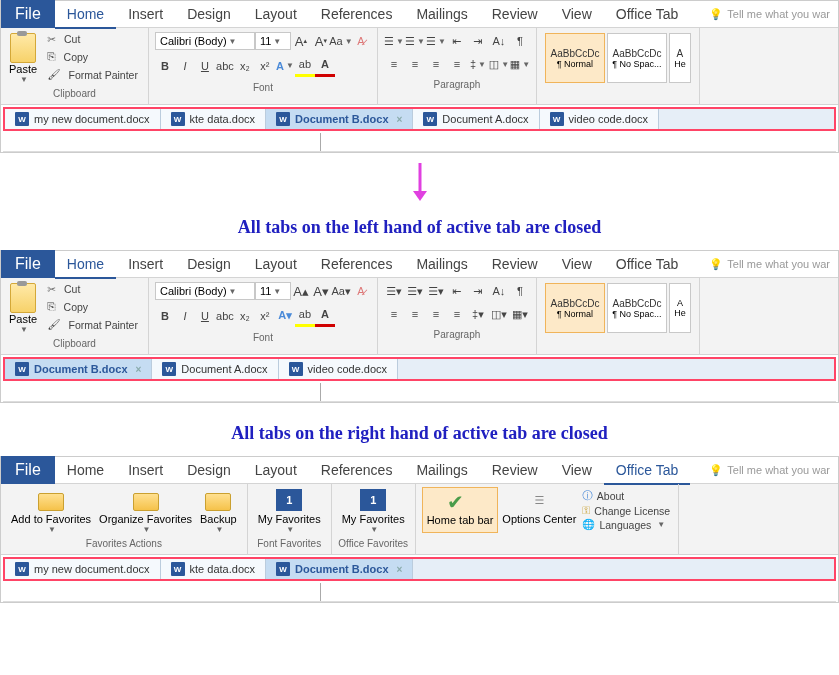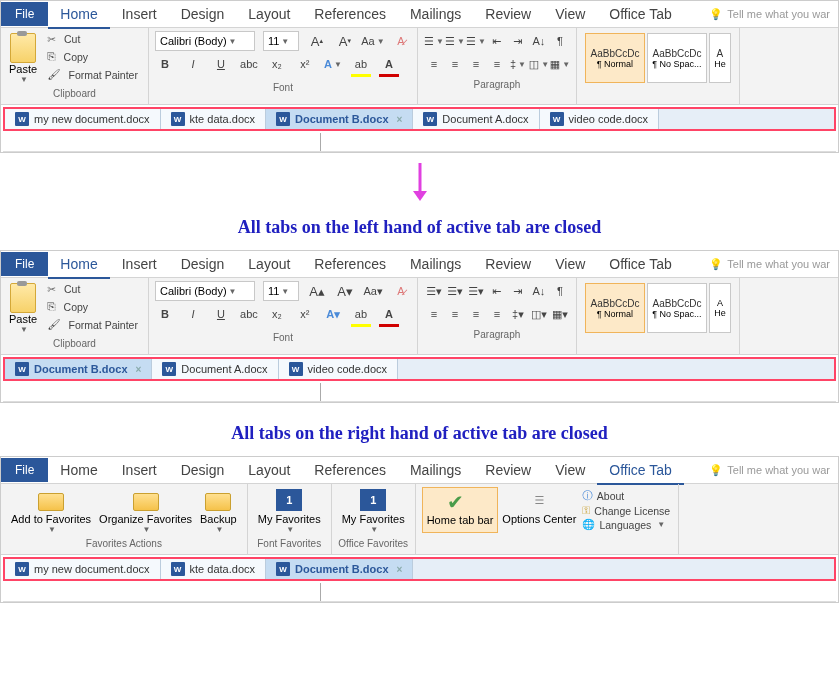--- a/index.html
+++ b/index.html
@@ -1,32 +1,32 @@
 <!DOCTYPE html>
 <html><head>
 <meta charset="utf-8">
 <style>
 body{margin:0;font-family:"Segoe UI",Arial,sans-serif;font-size:11px;background:#fff;width:839px}
 .panel{border:1px solid #ccc;margin-bottom:8px;background:#fff}
 .menubar{display:flex;align-items:center;border-bottom:1px solid #d4d4d4;height:26px;background:#fff}
-.file-tab{background:#2b579a;color:#fff;padding:5px 14px;font-size:12px}
+.file-tab{background:#2b579a;color:#fff;padding:5px 14px;font-size:16px}
 .menu-item{padding:5px 12px;font-size:14px;color:#444;cursor:pointer}
 .menu-item.active{color:#2b579a;border-bottom:2px solid #2b579a;margin-bottom:-1px}
 .tell-me{margin-left:auto;color:#999;padding:5px 8px;display:flex;align-items:center;gap:4px}
 .ribbon{display:flex;border-bottom:1px solid #d4d4d4;background:#f3f3f3}
 .group{border-right:1px solid #d4d4d4;padding:3px 6px;display:flex;flex-direction:column;position:relative}
 .group-label{text-align:center;font-size:10px;color:#666;padding:2px 0}
 .clipboard{display:flex;gap:4px}
 .paste-btn{display:flex;flex-direction:column;align-items:center;padding:2px}
 .paste-icon{width:24px;height:28px;background:linear-gradient(#ffe9a8,#f7d26a);border:1px solid #d4a838;border-radius:2px;position:relative}
 .paste-icon::before{content:"";position:absolute;top:-3px;left:6px;width:10px;height:5px;background:#999;border-radius:2px}
 .clip-opts{display:flex;flex-direction:column;gap:1px;font-size:10.5px;color:#444}
 .clip-opts span{display:flex;align-items:center;gap:4px;padding:1px 2px}
 .scissors{color:#666}
-.font-row{display:flex;gap:8px;margin-bottom:3px}
+.font-row{display:flex;align-items:center;gap:0;margin-bottom:3px}
 .font-sel{border:1px solid #c8c8c8;background:#fff;padding:2px 4px;font-size:11px;display:flex;align-items:center}
 .sm-btn{width:20px;height:20px;display:inline-flex;align-items:center;justify-content:center;font-size:11px;color:#444;cursor:pointer}
 .sm-btn.sup{font-size:13px}
 .para-row{display:flex;gap:1px;margin-bottom:3px}
 .styles{display:flex;gap:2px;padding:2px}
 .style-box{border:1px solid #c8c8c8;background:#fff;width:58px;height:48px;display:flex;flex-direction:column;align-items:center;justify-content:center;font-size:9px}
 .style-box.active{border:1px solid #f0b45a;background:#fde9c8}
 .style-sample{font-size:10px;color:#333}
 .tabbar{display:flex;border:2px solid #ff4466;margin:2px;background:#e6eef7}
 .doc-tab{display:flex;align-items:center;gap:5px;padding:3px 10px;border-right:1px solid #bcd;font-size:11px;color:#333;background:#f5f9fd}

